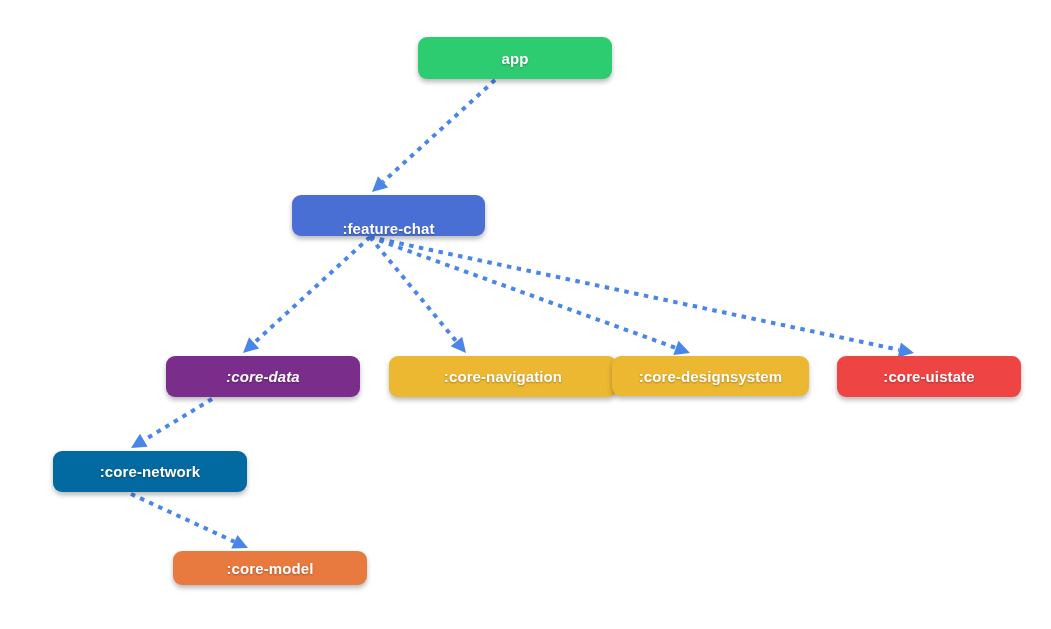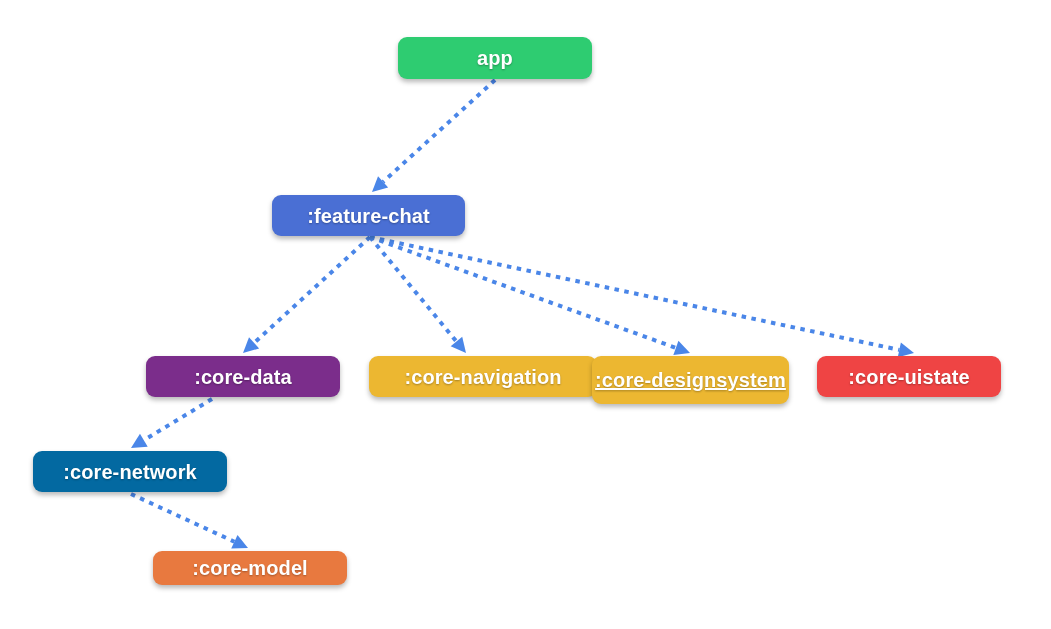--- a/index.html
+++ b/index.html
@@ -30,27 +30,28 @@
     pointer-events: none;
   }
   .graph-node {
     position: absolute;
     box-sizing: border-box;
     display: flex;
     align-items: center;
     justify-content: center;
     border-radius: 9px;
     color: #ffffff;
-    font-size: 20px;
+    font-size: 15px;
     font-weight: bold;
     letter-spacing: 0.1px;
     white-space: nowrap;
     box-shadow: 0 3px 5px rgba(0,0,0,0.28);
     text-shadow: 0 1px 2px rgba(0,0,0,0.30);
     user-select: none;
+    margin-left: 20px;
   }
   .node-label {
     display: block;
     line-height: 1;
   }
 </style>
 </head>
 <body style="background: rgb(255, 255, 255);">
 
 <div id="graph-canvas">
@@ -81,30 +82,30 @@
       </g>
       <g>
         <line x1="131" y1="494" x2="234.3806092324932" y2="541.7141273380738" stroke="#4a86e8" stroke-width="4" stroke-linecap="butt" stroke-dasharray="4.5 5.5"></line>
         <polygon points="248,548 231.23767290153012,548.5238227218272 237.5235455634563,534.9044319543204" fill="#4a86e8"></polygon>
       </g>
     </svg>
   <div id="node-layer">
       <div class="graph-node" style="left: 398px; top: 37px; width: 194px; height: 42px; background: rgb(46, 204, 113);">
         <span class="node-label">app</span>
       </div>
-      <div class="graph-node" style="left: 272px; top: 195px; width: 193px; height: 41px; background: rgb(74, 111, 212);">
+      <div class="graph-node" style="left: 272px; top: 195px; width: 193px; height: 41px; background: rgb(74, 111, 212); align-items: flex-end;">
         <span class="node-label">:feature-chat</span>
       </div>
-      <div class="graph-node" style="left: 146px; top: 356px; width: 194px; height: 41px; background: rgb(123, 45, 139);">
+      <div class="graph-node" style="left: 146px; top: 356px; width: 194px; height: 41px; background: rgb(123, 45, 139); font-style: italic;">
         <span class="node-label">:core-data</span>
       </div>
       <div class="graph-node" style="left: 369px; top: 356px; width: 228px; height: 41px; background: rgb(236, 183, 49);">
         <span class="node-label">:core-navigation</span>
       </div>
-      <div class="graph-node" style="left: 592px; top: 356px; width: 197px; height: 48px; background: rgb(236, 183, 49); text-decoration: underline;">
+      <div class="graph-node" style="left: 592px; top: 356px; width: 197px; height: 40px; background: rgb(236, 183, 49);">
         <span class="node-label">:core-designsystem</span>
       </div>
       <div class="graph-node" style="left: 817px; top: 356px; width: 184px; height: 41px; background: #ef4444;">
         <span class="node-label">:core-uistate</span>
       </div>
       <div class="graph-node" style="left: 33px; top: 451px; width: 194px; height: 41px; background: #0369a1;">
         <span class="node-label">:core-network</span>
       </div>
       <div class="graph-node" style="left: 153px; top: 551px; width: 194px; height: 34px; background: rgb(232, 121, 63);">
         <span class="node-label">:core-model</span>

